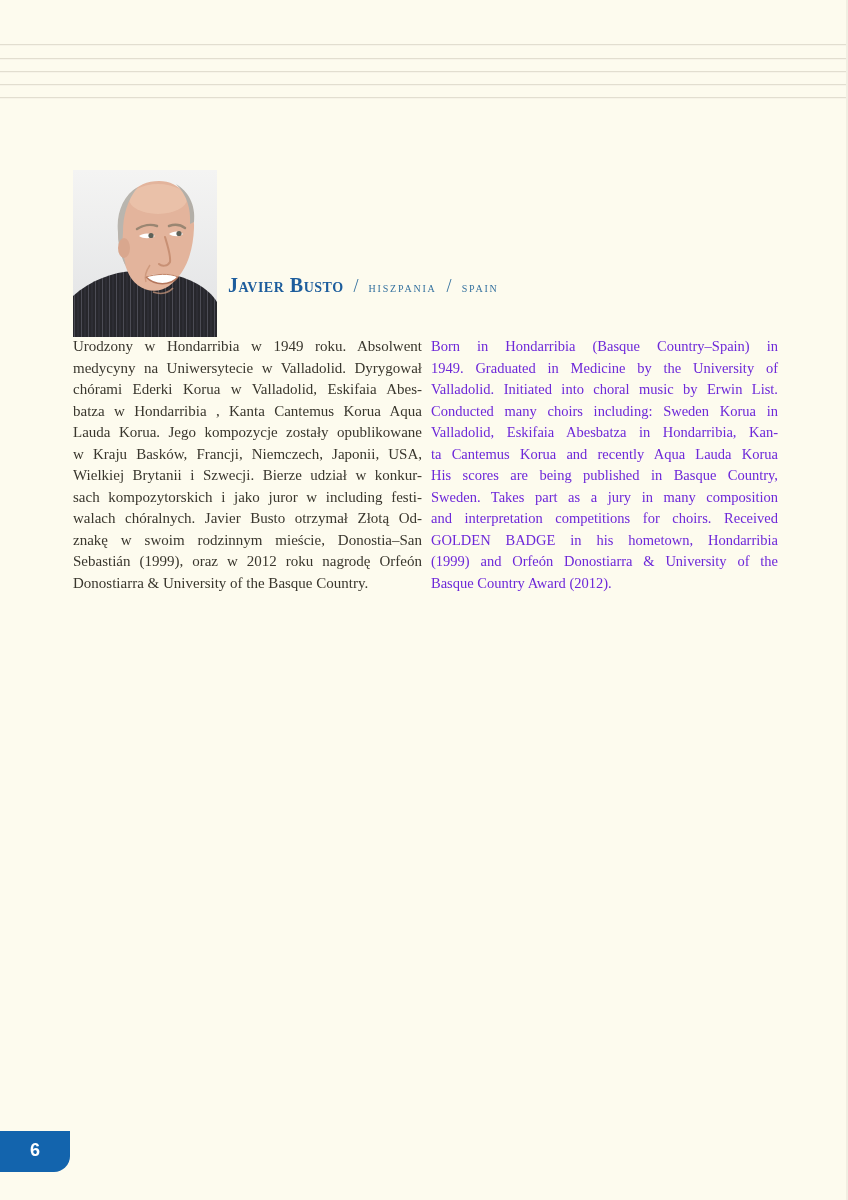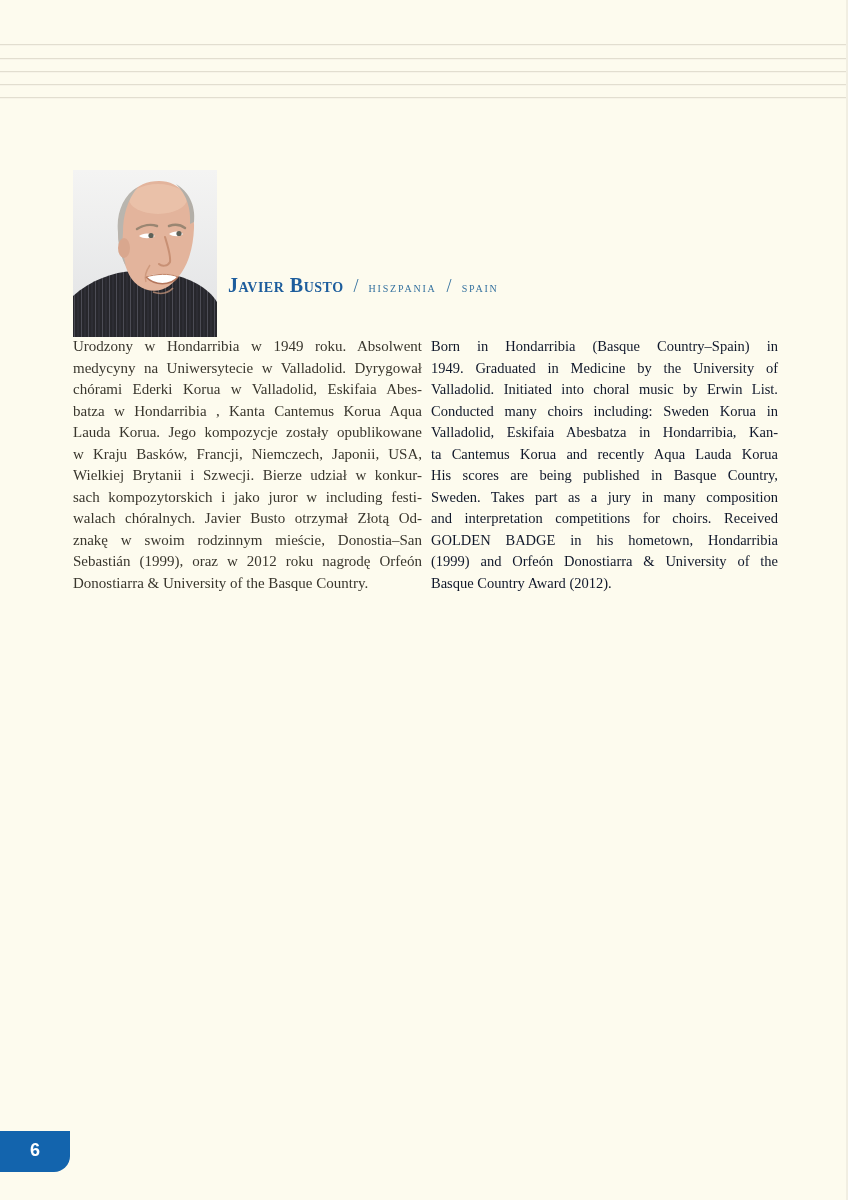--- a/index.html
+++ b/index.html
@@ -33,21 +33,21 @@
   .title-sep { color:#34719f; font-size:18px; padding:0 6px; font-weight:normal; }
   .country {
     color:#34719f; font-size:10px; letter-spacing:1.8px; font-weight:normal;
   }
   
   .bio-col { position:absolute; top:336px; }
   .bio-col-pl {
     left:73px; width:349px; font-size:15px; line-height:21.5px; color:#39362d;
   }
   .bio-col-en {
-    left:431px; width:347px; font-size:14.5px; line-height:21.5px; color:#0f172a;
+    left:431px; width:347px; font-size:14.5px; line-height:21.5px; color:#6d28d9;
   }
   .bio-line { text-align:justify; text-align-last:justify; }
   .bio-line.last { text-align-last:left; }
   
   .page-number-box {
     position:absolute; left:0; top:1131px; width:70px; height:41px;
     background:#1364ad; border-bottom-right-radius:16px;
     display:flex; align-items:center; justify-content:center;
   }
   .page-number {

